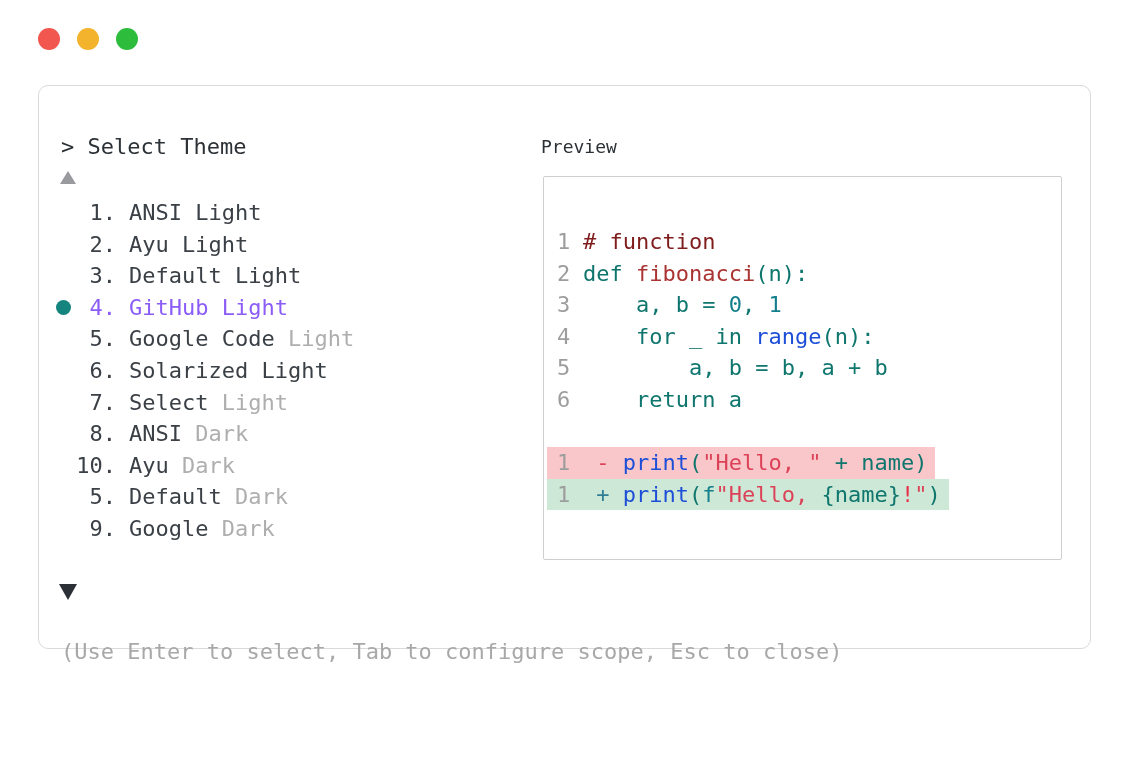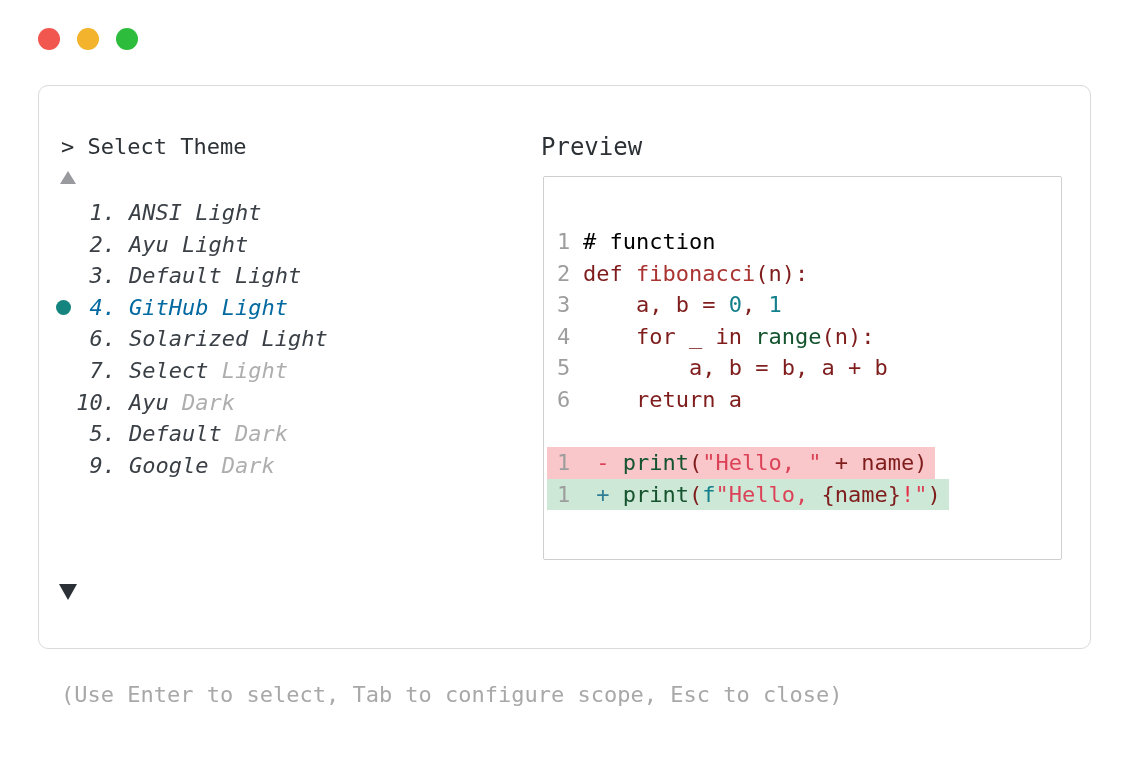--- a/index.html
+++ b/index.html
@@ -17,51 +17,51 @@
 
   .prompt { position:absolute; left:22px; top:48px; font-size:22px; line-height:26px;
     color:#2c3136; white-space:pre; }
   .scroll-up { position:absolute; left:21px; top:85px; width:0; height:0;
     border-left:8px solid transparent; border-right:8px solid transparent;
     border-bottom:13px solid #989a9d; }
   .scroll-down { position:absolute; left:20px; top:498px; width:0; height:0;
     border-left:9px solid transparent; border-right:9px solid transparent;
     border-top:16px solid #2b3036; }
 
-  .theme-list { position:absolute; left:14px; top:111px;font-style:italic; }
+  .theme-list { position:absolute; left:14px; top:111px; }
   .theme-row { position:relative; height:31.6px; line-height:31.6px; font-size:22px;
     color:#3a4046; white-space:pre; }
   .theme-row .dot { position:absolute; left:3px; top:8px; width:15px; height:15px;
     border-radius:50%; background:#15837e; }
   .theme-row .num { display:inline-block; margin-left:10px; width:53px; text-align:right; }
   .theme-row .nm { margin-left:13px; }
   .theme-row .variant.muted { color:#aeaeae; }
-  .theme-row.selected, .theme-row.selected .variant { color:#0369a1; }
+  .theme-row.selected, .theme-row.selected .variant { color:#8b5cf6; }
 
   .hint { position:absolute; left:22px; top:550px; font-size:22px; line-height:31.6px;
-    color:#a8a8a8; white-space:pre;margin-top:43px; }
+    color:#a8a8a8; white-space:pre; }
 
-  .preview-label { position:absolute; left:502px; top:48px; font-size:24px;
+  .preview-label { position:absolute; left:502px; top:48px; font-size:18px;
     line-height:26px; color:#2c3136; }
   .preview-box { position:absolute; left:504px; top:90px; width:519px; height:384px;
     border:1.5px solid #cfcfcf; border-radius:2px; background:#fff; overflow:hidden; }
   .code { padding:49px 0 0 13px; font-size:22px; line-height:31.6px; white-space:pre; }
   .code-line { height:31.6px; white-space:pre; color:#3a3f44; }
   .code-line .ln { display:inline-block; width:13px; text-align:right; margin-right:13px;
     color:#9d9d9d; }
   .code-line.diff-del, .code-line.diff-add { width:fit-content;
     margin-left:-10px; padding:0 8px 0 10px; }
   .code-line.diff-del { background:#f9c6c9; }
   .code-line.diff-add { background:#cde8d6; }
 
-  .tk-code { color:#7f1d1d; }
-  .tk-comment { color:#000000; }
+  .tk-code { color:#0f766e; }
+  .tk-comment { color:#7f1d1d; }
   .tk-func { color:#aa3431;text-align:center; }
   .tk-number { color:#137f8b; }
-  .tk-builtin { color:#14532d; }
+  .tk-builtin { color:#1d4ed8; }
   .tk-string { color:#dc4257; }
   .tk-fstring-prefix { color:#137f8b; }
   .tk-bang { color:#e8304a; }
   .tk-diff-minus { color:#dc4257; }
   .tk-diff-plus { color:#2e7d95; }
 </style>
 </head>
 <body>
 
 <div class="stage">
@@ -75,22 +75,24 @@
   <div class="panel">
 
     <div class="prompt">&gt; Select Theme</div>
     <div class="scroll-up"></div>
 
     <div class="theme-list" id="theme-list">
         <div class="theme-row"><span class="num">1.</span><span class="nm">ANSI </span><span class="variant">Light</span></div>
         <div class="theme-row"><span class="num">2.</span><span class="nm">Ayu </span><span class="variant">Light</span></div>
         <div class="theme-row"><span class="num">3.</span><span class="nm">Default </span><span class="variant">Light</span></div>
         <div class="theme-row selected"><span class="dot"></span><span class="num">4.</span><span class="nm">GitHub </span><span class="variant">Light</span></div>
+        <div class="theme-row"><span class="num">5.</span><span class="nm">Google Code </span><span class="variant muted">Light</span></div>
         <div class="theme-row"><span class="num">6.</span><span class="nm">Solarized </span><span class="variant">Light</span></div>
         <div class="theme-row"><span class="num">7.</span><span class="nm">Select </span><span class="variant muted">Light</span></div>
+        <div class="theme-row"><span class="num">8.</span><span class="nm">ANSI </span><span class="variant muted">Dark</span></div>
         <div class="theme-row"><span class="num">10.</span><span class="nm">Ayu </span><span class="variant muted">Dark</span></div>
         <div class="theme-row"><span class="num">5.</span><span class="nm">Default </span><span class="variant muted">Dark</span></div>
         <div class="theme-row"><span class="num">9.</span><span class="nm">Google </span><span class="variant muted">Dark</span></div>
       </div>
 
     <div class="scroll-down"></div>
 
     <div class="hint">(Use Enter to select, Tab to configure scope, Esc to close)</div>
 
     <div class="preview-label">Preview</div>

